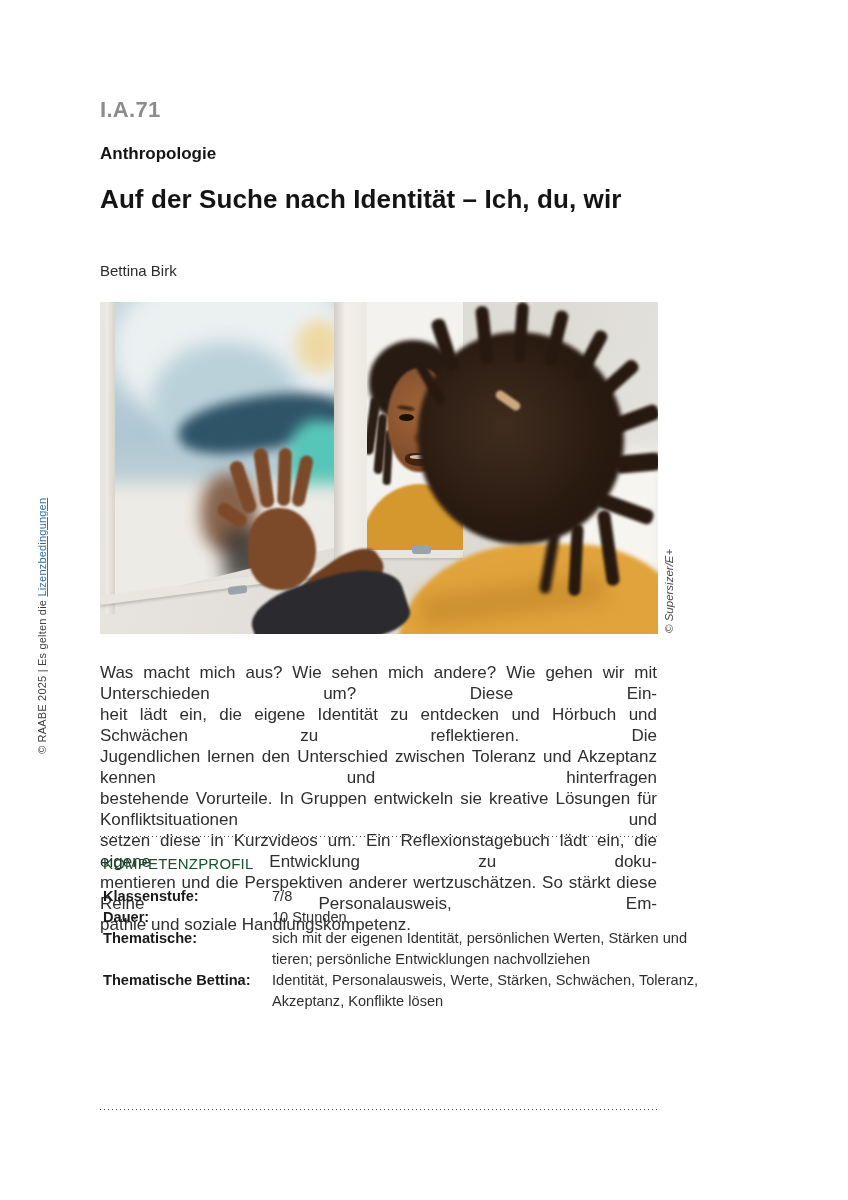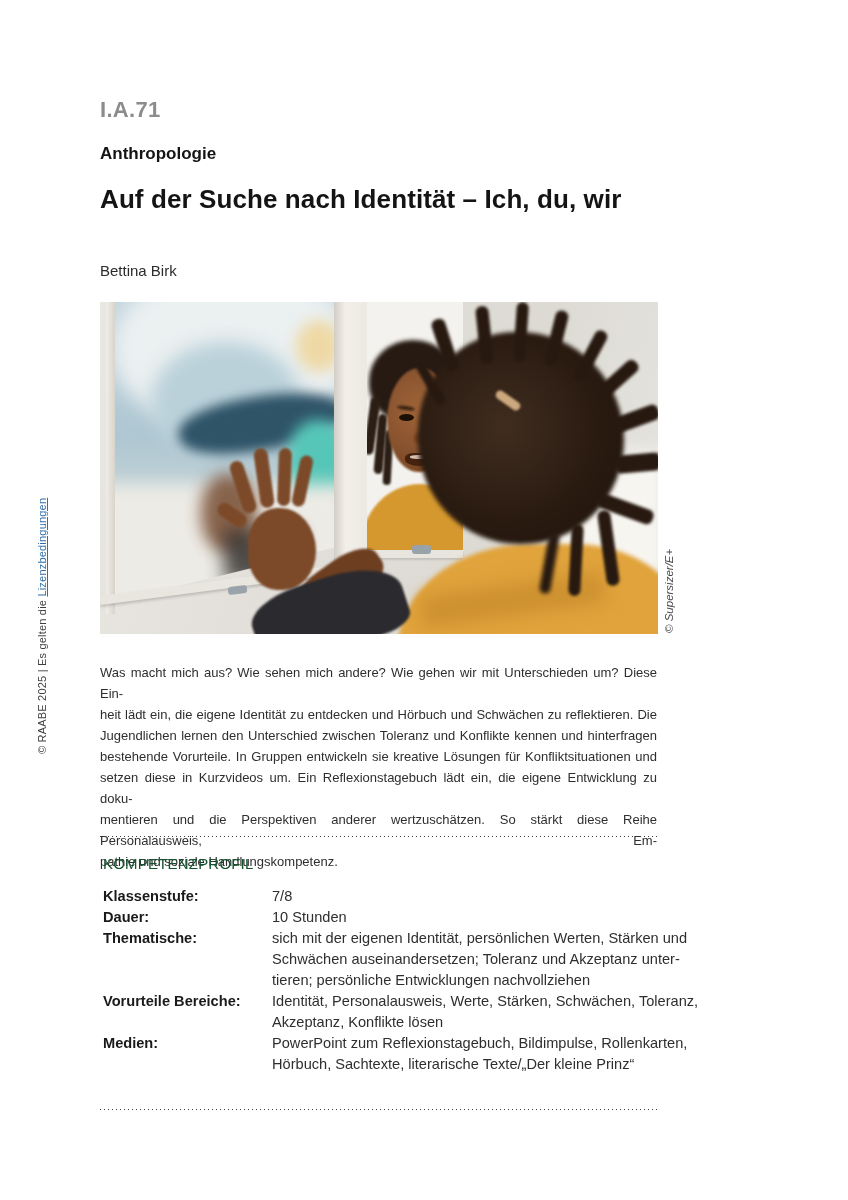--- a/index.html
+++ b/index.html
@@ -142,21 +142,21 @@
     transform-origin: 0 0;
     white-space: nowrap;
     font-size: 11.5px;
     font-style: italic;
     color: #4a4a4a;
   }
 
   
   .intro {
     position: absolute; left: 100px; top: 662px; width: 557px;
-    font-size: 13px; line-height: 21px; color: #2e2e2e;
+    font-size: 17px; line-height: 21px; color: #2e2e2e;
   }
   .intro-line { text-align: justify; text-align-last: justify; }
   .intro-line.last { text-align-last: left; }
 
   
   .dotted {
     position: absolute; left: 100px; width: 557px; height: 2px;
     background-image: repeating-linear-gradient(90deg, #3c3c3c 0 1px, transparent 1px 4px);
     background-size: 100% 1.4px; background-repeat: no-repeat; background-position: 0 0;
   }
@@ -251,21 +251,21 @@
     <div class="finger fg5"></div>
     <div class="ph-forearm"></div>
     <div class="ph-sleeve"></div>
   </figure>
 
   <div class="photo-credit">© Supersizer/E+</div>
 
   <div class="intro">
       <div class="intro-line">Was macht mich aus? Wie sehen mich andere? Wie gehen wir mit Unterschieden um? Diese Ein-</div>
       <div class="intro-line">heit lädt ein, die eigene Identität zu entdecken und Hörbuch und Schwächen zu reflektieren. Die</div>
-      <div class="intro-line">Jugendlichen lernen den Unterschied zwischen Toleranz und Konflikte kennen und hinterfragen</div>
+      <div class="intro-line">Jugendlichen lernen den Unterschied zwischen Toleranz und Akzeptanz kennen und hinterfragen</div>
       <div class="intro-line">bestehende Vorurteile. In Gruppen entwickeln sie kreative Lösungen für Konfliktsituationen und</div>
       <div class="intro-line">setzen diese in Kurzvideos um. Ein Reflexionstagebuch lädt ein, die eigene Entwicklung zu doku-</div>
       <div class="intro-line">mentieren und die Perspektiven anderer wertzuschätzen. So stärkt diese Reihe Personalausweis, Em-</div>
       <div class="intro-line last">pathie und soziale Handlungskompetenz.</div>
     </div>
 
   <div class="dotted sep1"></div>
 
   <h2 class="profile-heading">KOMPETENZPROFIL</h2>
   <div class="profile-table">
@@ -278,35 +278,27 @@
       <div class="profile-row">
         <div class="profile-label">Dauer:</div>
         <div class="profile-value">
           <div>10 Stunden</div>
         </div>
       </div>
       <div class="profile-row">
         <div class="profile-label">Thematische:</div>
         <div class="profile-value">
           <div>sich mit der eigenen Identität, persönlichen Werten, Stärken und</div>
-          <div>Schwächen auseinandersetzen; Toleranz und Akzeptanz unter-</div>
           <div>tieren; persönliche Entwicklungen nachvollziehen</div>
         </div>
       </div>
       <div class="profile-row">
-        <div class="profile-label">Vorurteile Bereiche:</div>
+        <div class="profile-label">Thematische Bettina:</div>
         <div class="profile-value">
           <div>Identität, Personalausweis, Werte, Stärken, Schwächen, Toleranz,</div>
           <div>Akzeptanz, Konflikte lösen</div>
         </div>
       </div>
-      <div class="profile-row">
-        <div class="profile-label">Medien:</div>
-        <div class="profile-value">
-          <div>PowerPoint zum Reflexionstagebuch, Bildimpulse, Rollenkarten,</div>
-          <div>Hörbuch, Sachtexte, literarische Texte/„Der kleine Prinz“</div>
-        </div>
-      </div>
     </div>
 
   <div class="dotted sep2"></div>
 
 </div>
 
 </body></html>

